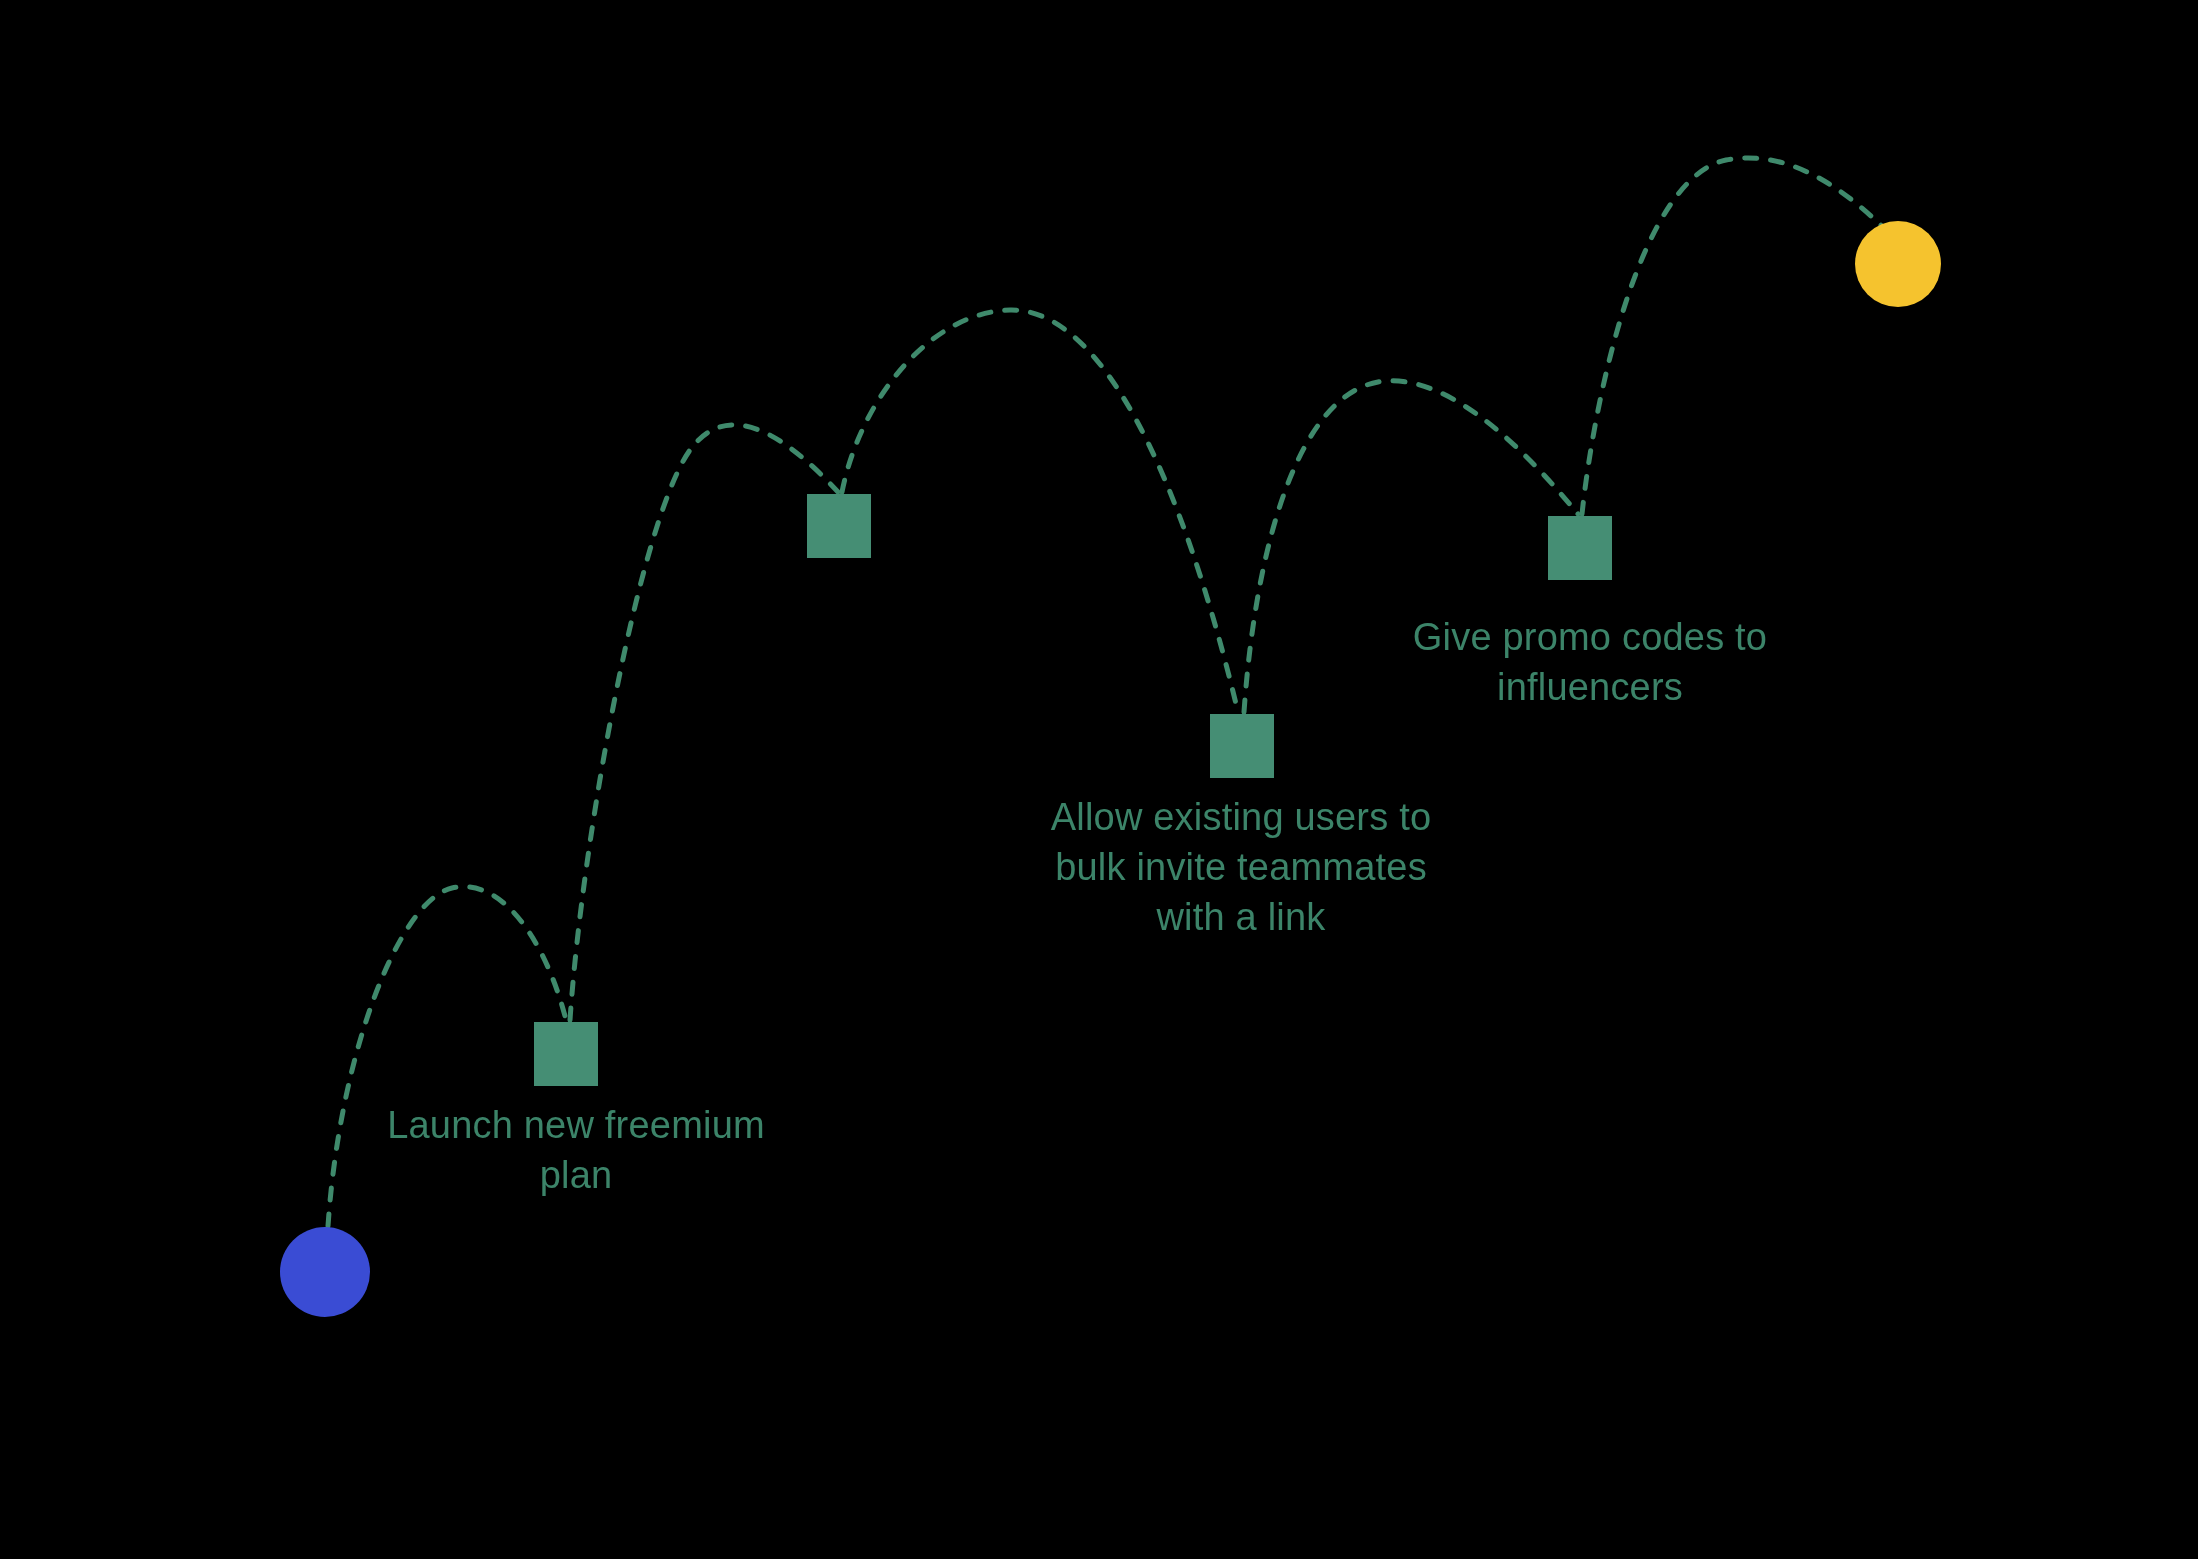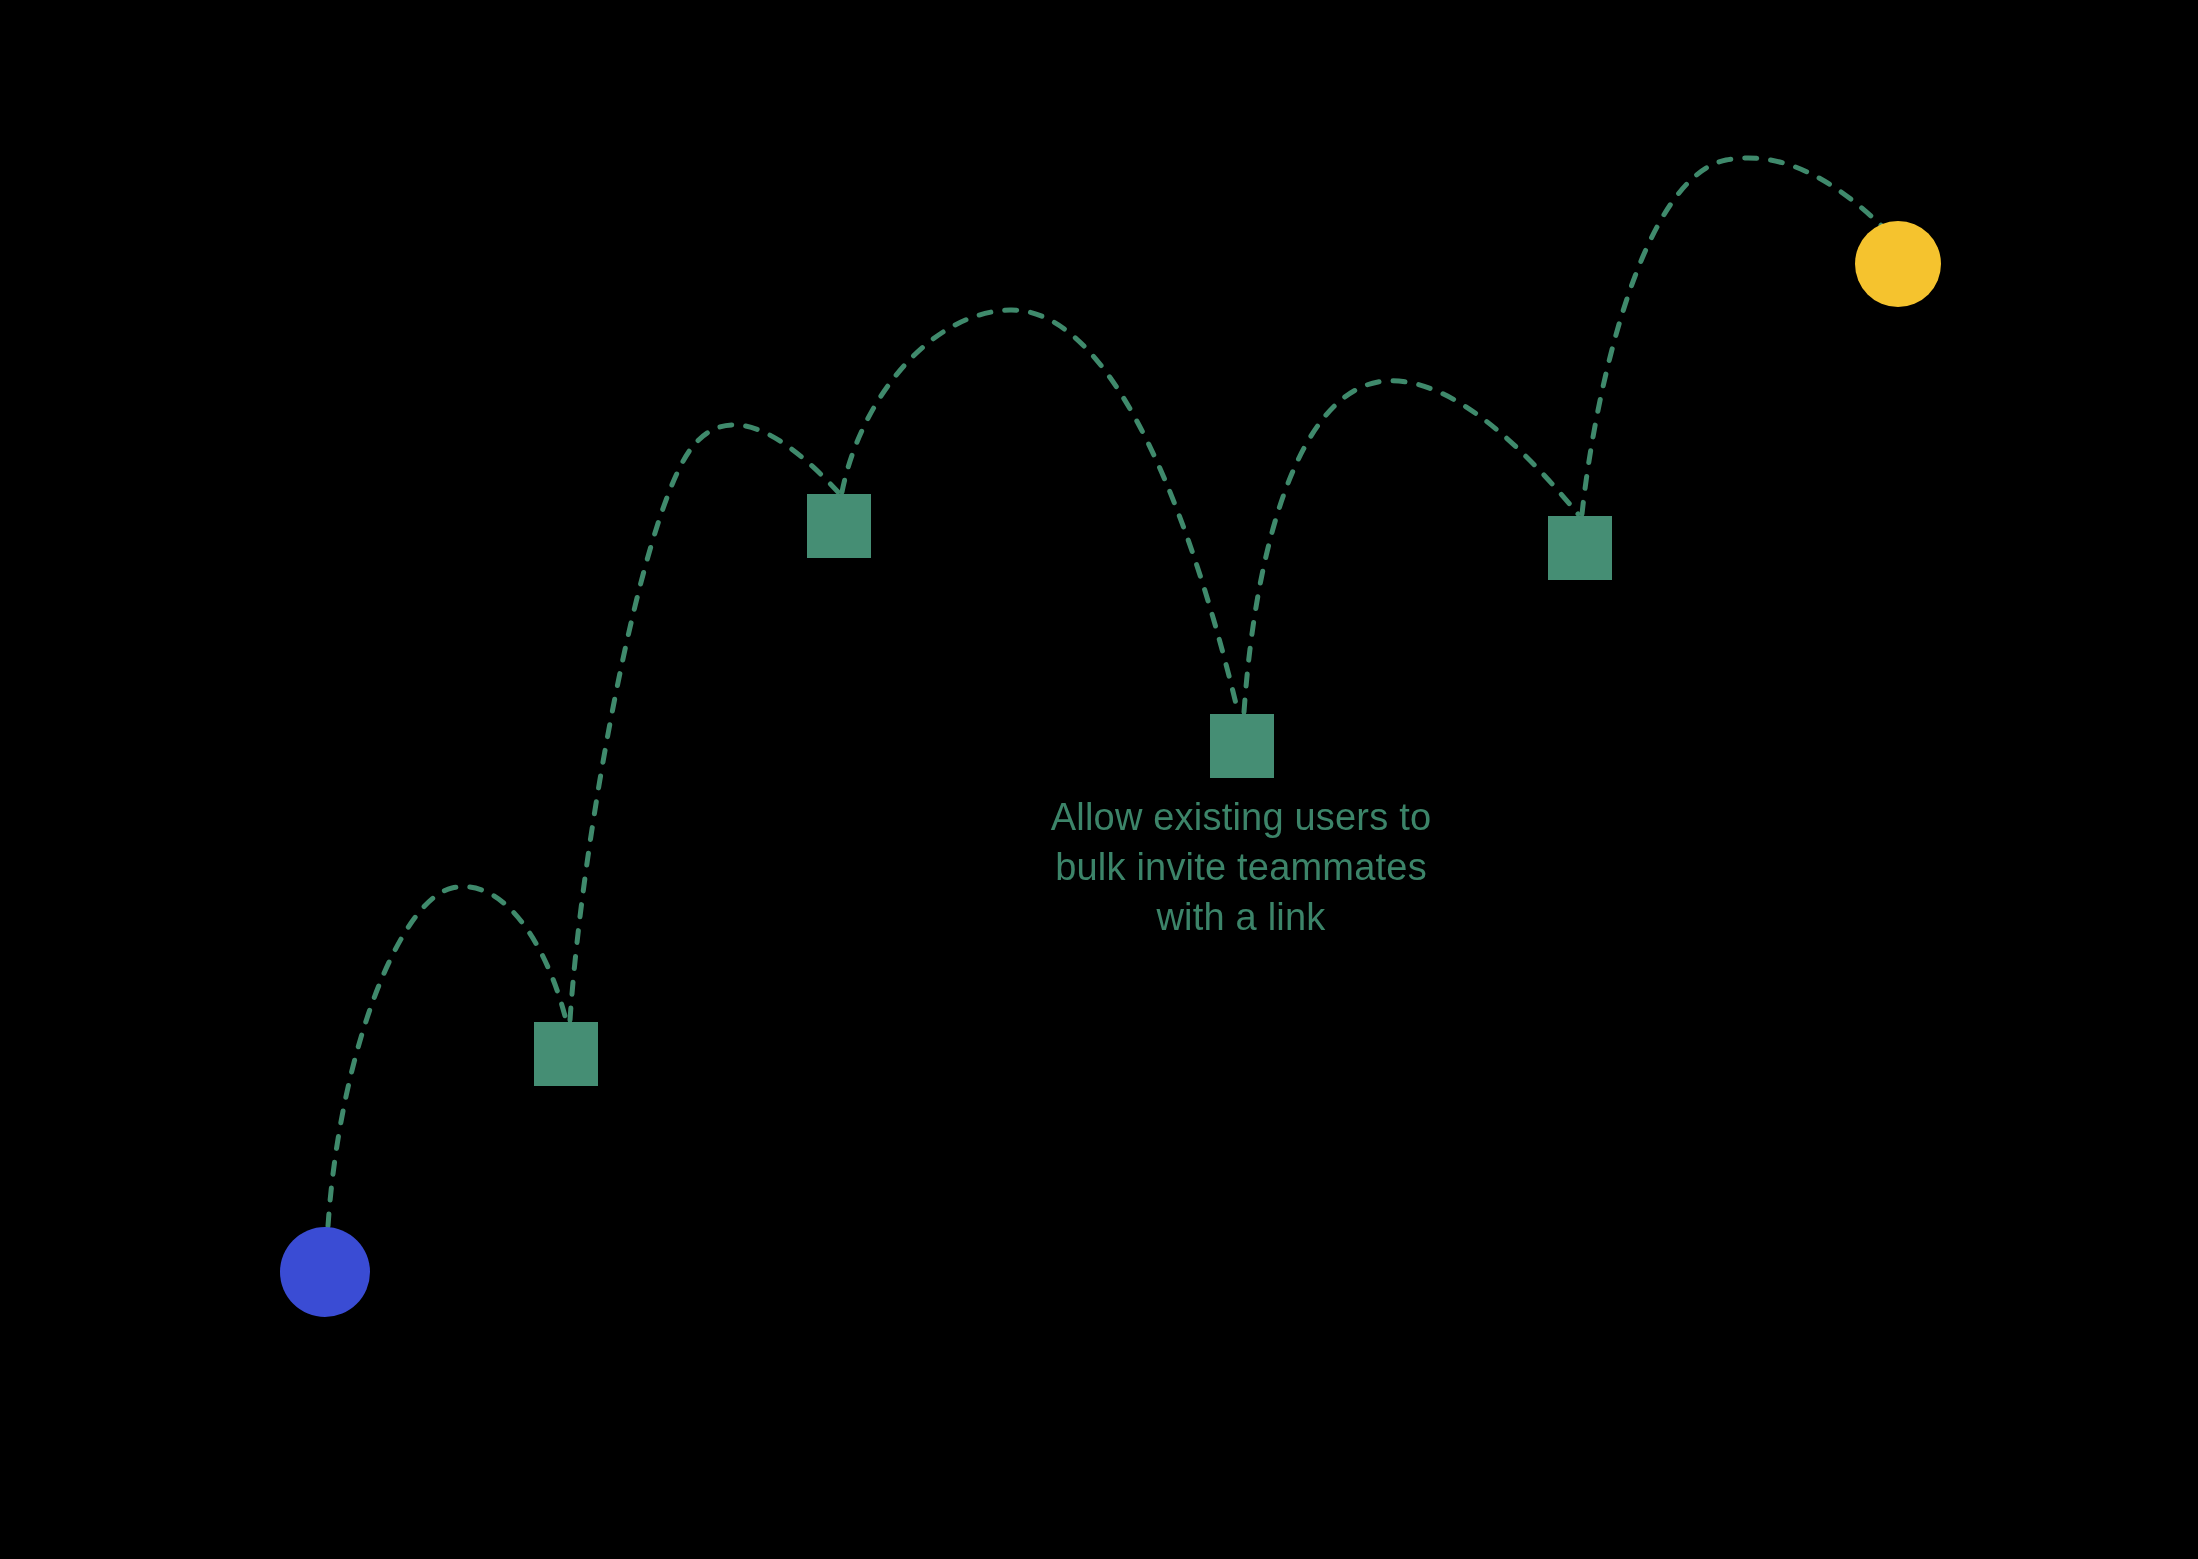--- a/index.html
+++ b/index.html
@@ -54,18 +54,20 @@
 
       <rect y="1022" width="64" height="64" fill="#458E74" x="534"></rect>
       <rect y="494" width="64" height="64" fill="#458E74" x="807"></rect>
       <rect y="714" width="64" height="64" fill="#458E74" x="1210"></rect>
       <rect y="516" width="64" height="64" fill="#458E74" x="1548"></rect>
 
       <circle cy="264" r="43" fill="#F5C32E" cx="1898"></circle>
     </g>
   </svg>
 
+  <div class="label" style="left:386px; top:1100px; width:380px;">Launch new freemium plan</div>
 
 
   <div class="label" style="left:1046px; top:792px; width:390px;">Allow existing users to bulk invite teammates with a link</div>
 
+  <div class="label" style="left:1395px; top:612px; width:390px;">Give promo codes to influencers</div>
 
 </div>
 
 </body></html>

